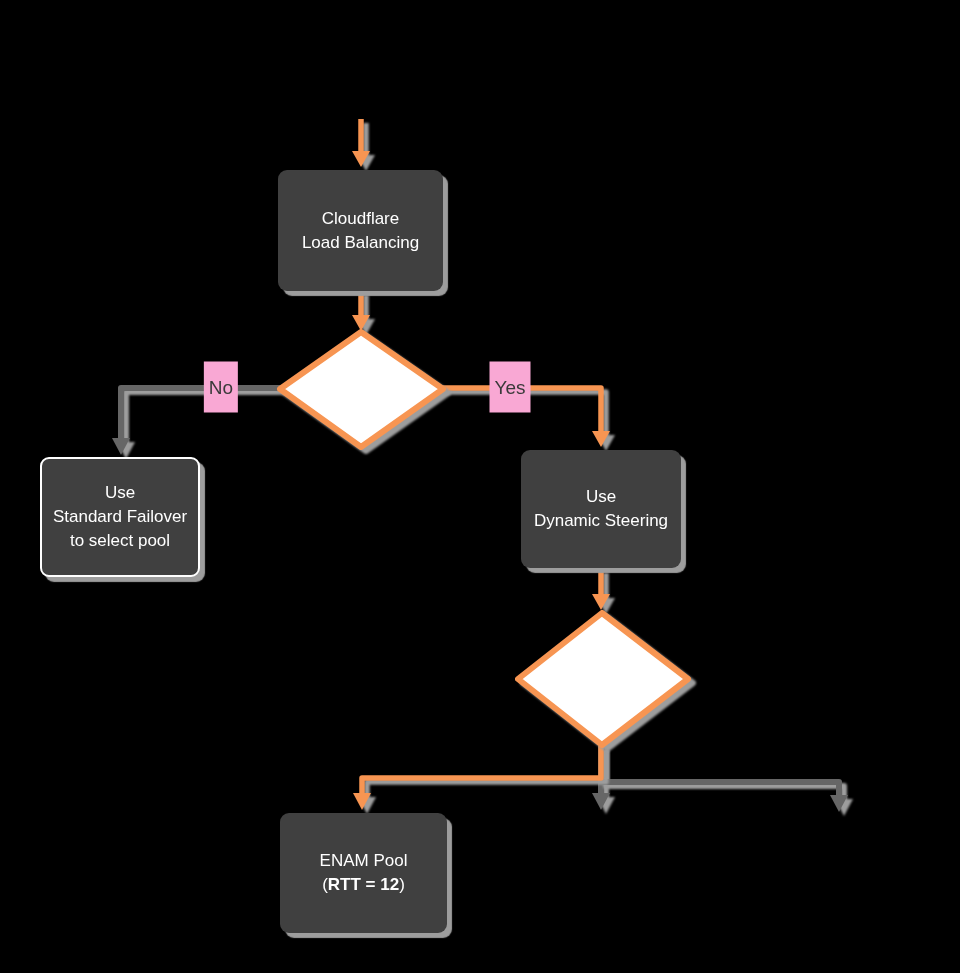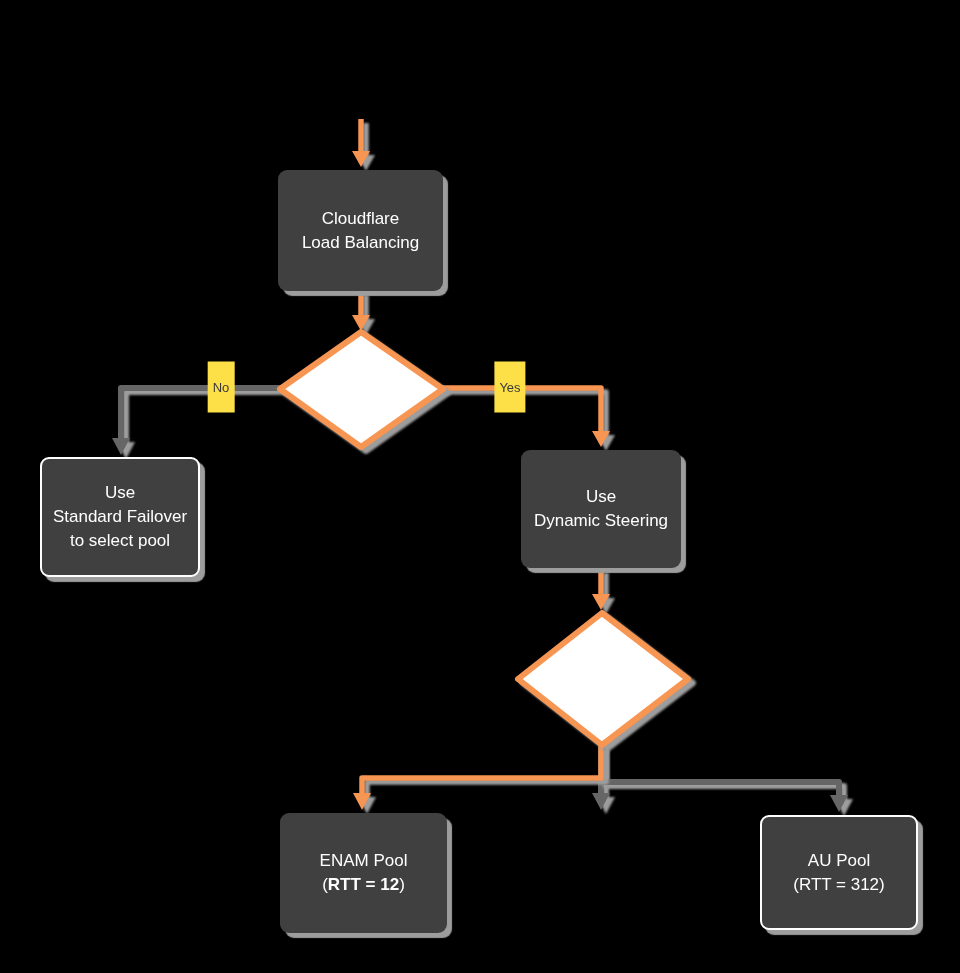--- a/index.html
+++ b/index.html
@@ -17,22 +17,22 @@
         text-align:center;box-sizing:border-box;font-size:17px;line-height:24px;}
   .orange-box{background:#404040;color:#FFFFFF;border-radius:9px;
               box-shadow:5px 5px 1px 0 #9D9D9D;}
   .white-border{border:2px solid #FFFFFF;}
   .terminator{background:#FFFFFF;color:#3F3F3F;border:6px solid #F79552;
               border-radius:41px;box-shadow:5px 5px 1px 0 #9D9D9D;}
   .diamond-svg{position:absolute;overflow:visible;}
   .diamond-shape{fill:#FFFFFF;stroke:#F79552;stroke-width:6;stroke-linejoin:round;}
   .diamond-label{position:absolute;display:flex;align-items:center;justify-content:center;
                  text-align:center;color:#3F3F3F;font-size:17px;line-height:24px;}
-  .edge-chip{position:absolute;transform:translate(-50%,-50%);background:#fde047;
-             color:#3A3A3A;font-size:13px;line-height:15px;padding:18px 5px;}
+  .edge-chip{position:absolute;transform:translate(-50%,-50%);background:#f9a8d4;
+             color:#3A3A3A;font-size:19px;line-height:15px;padding:18px 5px;}
   .bold{font-weight:700;}
 </style>
 </head>
 <body>
 
 <div class="canvas">
 
   <svg class="edges" width="960" height="973">
 
     <g class="edge gray shadowed">
@@ -102,23 +102,17 @@
   </div>
 
   <div class="node orange-box" style="left:280px;top:813px;width:167px;height:120px;">
     <div>
       <div>ENAM Pool</div>
       <div><span>(</span><span class="bold">RTT = 12</span><span>)</span></div>
     </div>
   </div>
 
 
-  <div class="node orange-box white-border" style="left:760px;top:815px;width:158px;height:115px;">
-    <div>
-      <div>AU Pool</div>
-      <div><span>(</span><span>RTT = 312</span><span>)</span></div>
-    </div>
-  </div>
 
   <div class="edge-chip" style="left:221px;top:387px;">No</div>
   <div class="edge-chip" style="left:510px;top:387px;">Yes</div>
 
 </div>
 
 </body></html>

